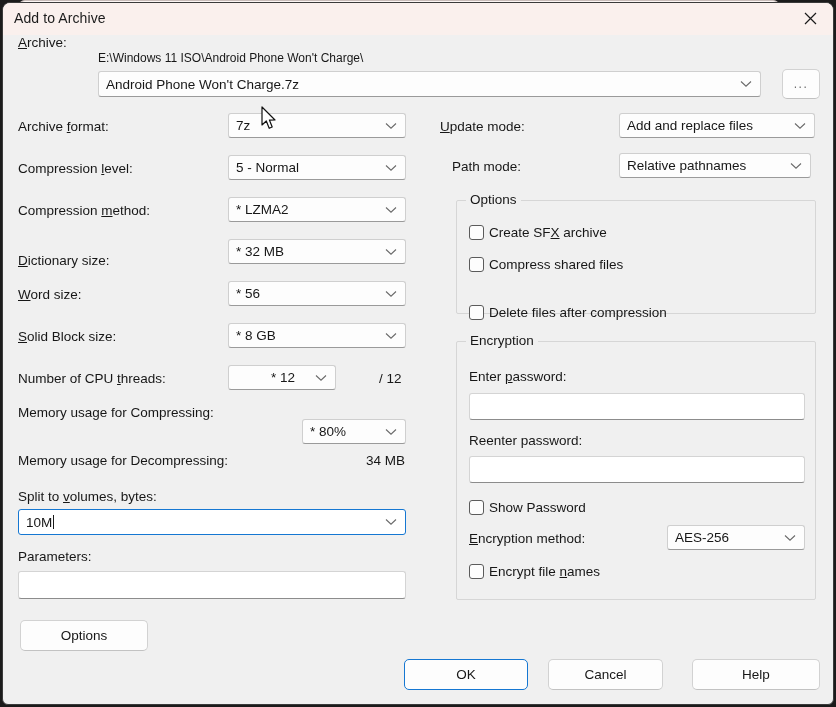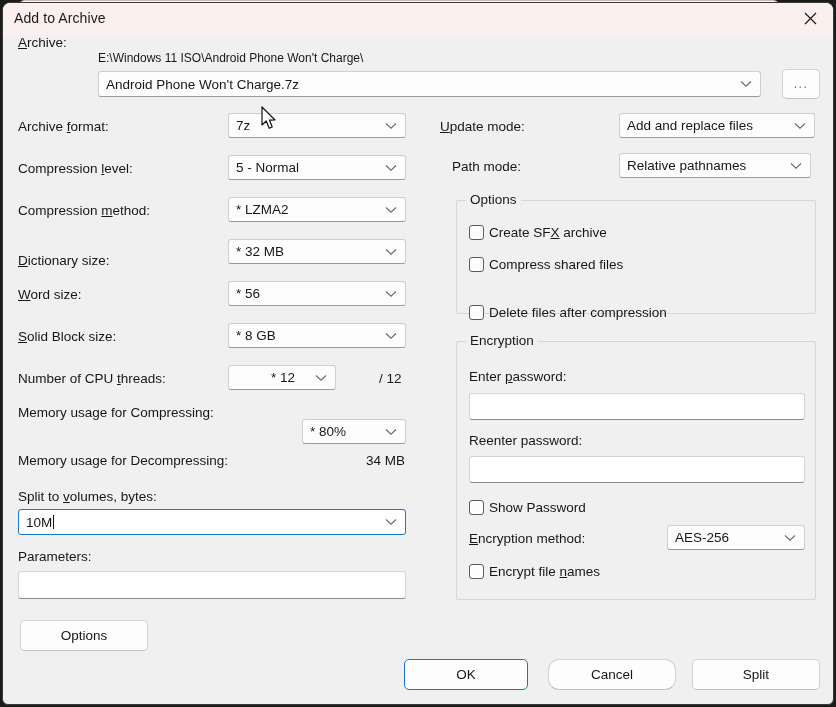--- a/index.html
+++ b/index.html
@@ -377,25 +377,25 @@
   </div>
 
   <div class="check" style="left:466px; top:561px;">
     <span class="box"></span>
     <span class="ctext"><span>Encrypt file </span><u>n</u><span>ames</span></span>
   </div>
 
   <div class="btn default" style="left:401px; top:656px; width:124px; height:31px;">
     <span>OK</span>
   </div>
-  <div class="btn" style="left:545px; top:656px; width:128px; height:31px;border-radius:11px;">
+  <div class="btn" style="left:545px; top:656px; width:115px; height:31px;">
     <span>Cancel</span>
   </div>
   <div class="btn" style="left:689px; top:656px; width:128px; height:31px;">
-    <span>Split</span>
+    <span>Help</span>
   </div>
 
 </div>
 
 <div id="cursor">
   <svg width="17" height="25" viewBox="0 0 17 25">
     <path d="M1 1 L1 19 L5.3 15 L8.2 22.3 L11.2 21 L8.4 14.1 L14 14 Z" fill="#ffffff" stroke="#111111" stroke-width="1.2" stroke-linejoin="round"></path>
   </svg>
 </div>
 

